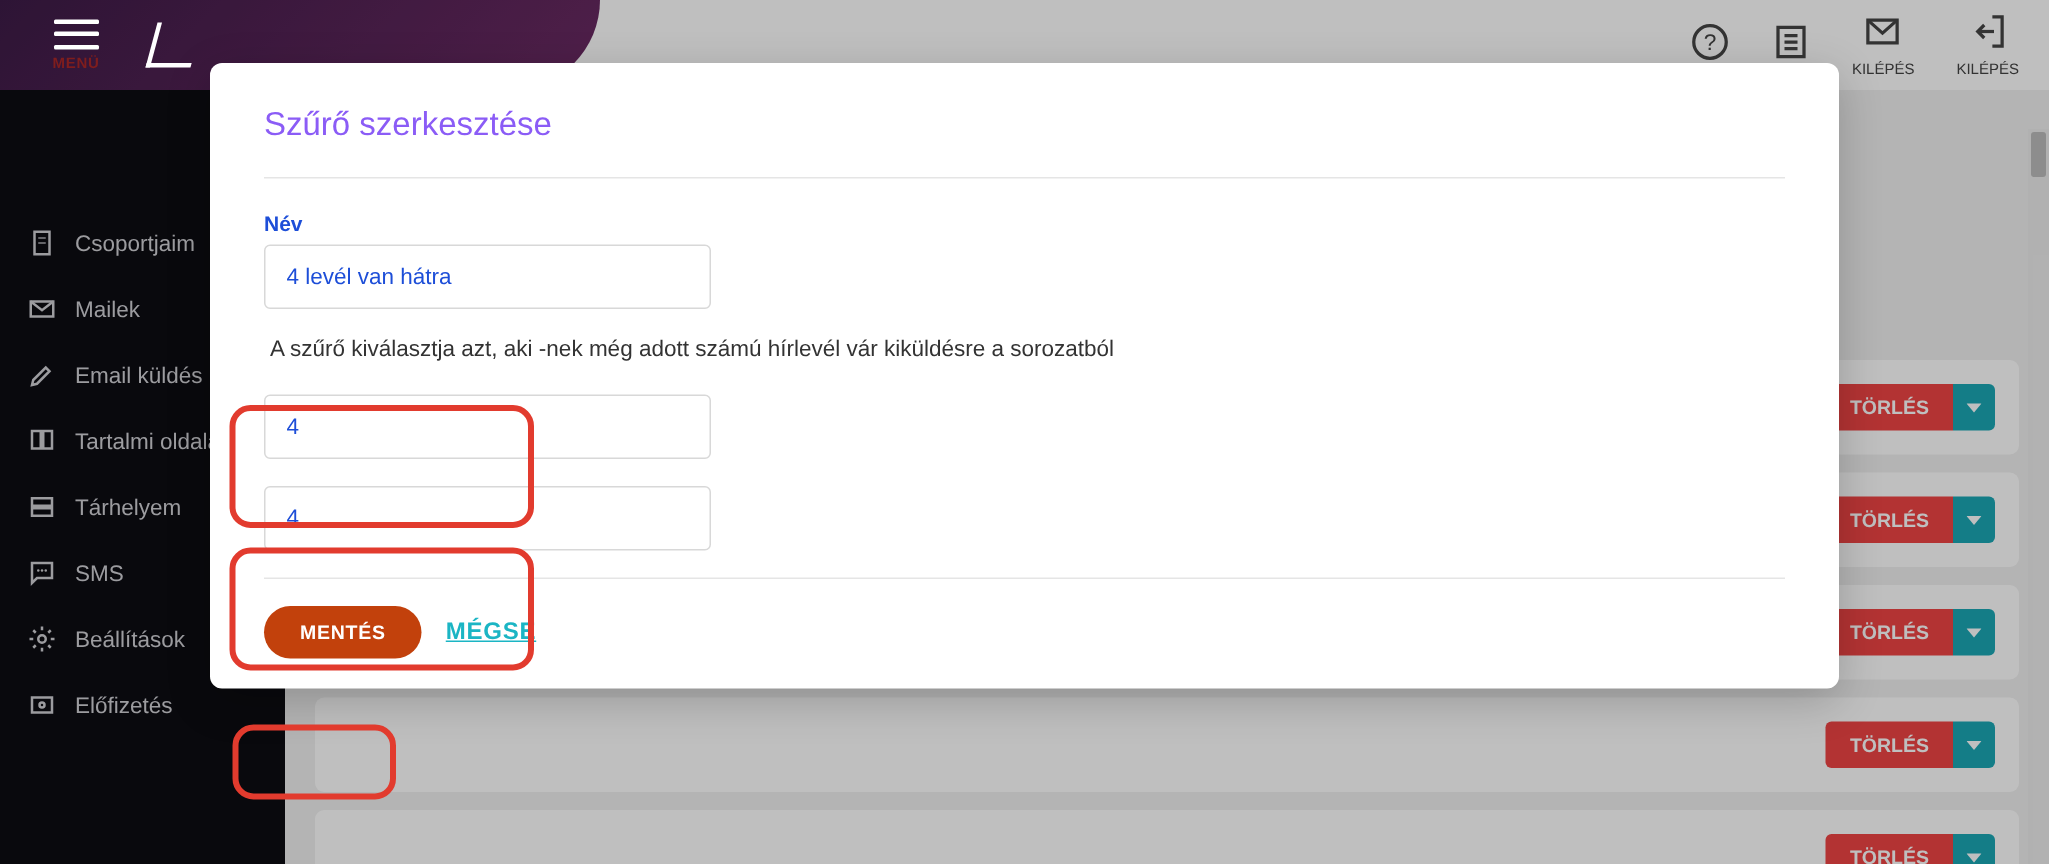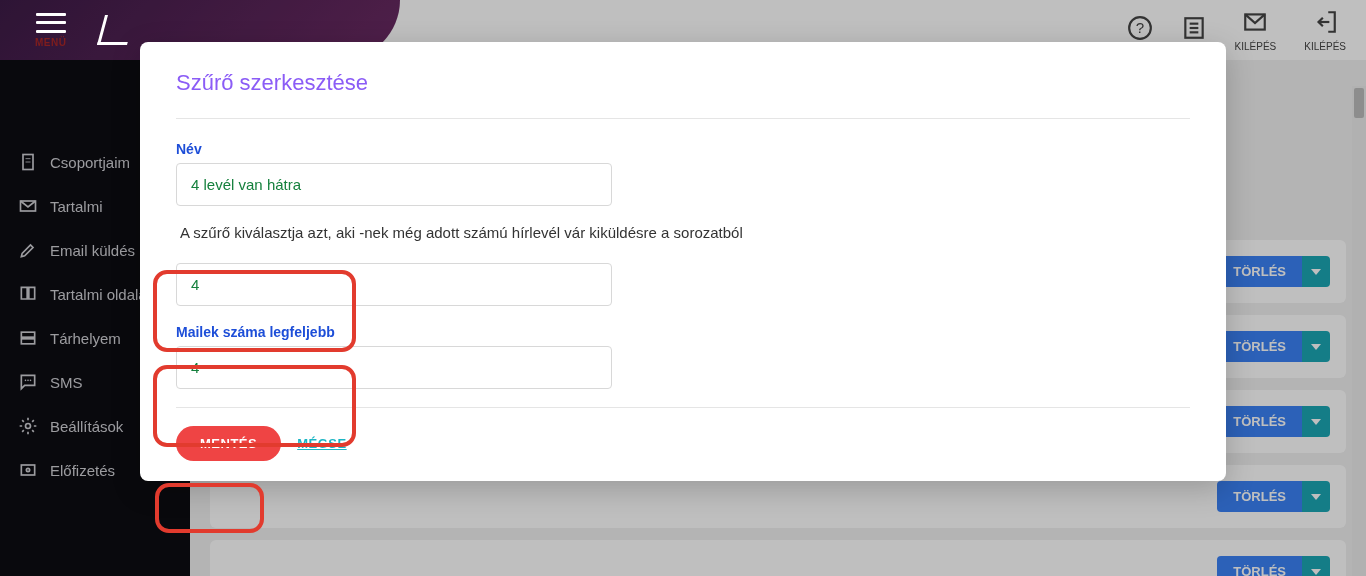--- a/index.html
+++ b/index.html
@@ -21,36 +21,36 @@
 
   
   .sidebar { position: absolute; top: 60px; left: 0; width: 190px; bottom: 0; background: #0c0c12; padding-top: 80px; }
   .sidebar-item { display: flex; align-items: center; color: #d0d0d5; padding: 12px 18px; cursor: pointer; font-size: 15px; gap: 12px; text-align: center; }
   .sidebar-item svg { width: 20px; height: 20px; flex-shrink: 0; }
 
   
   .main { position: absolute; top: 60px; left: 190px; right: 0; bottom: 0; background: #f0f0f0; padding: 20px; }
   .card { background: #fff; border-radius: 6px; padding: 16px; margin-bottom: 12px; display: flex; justify-content: space-between; align-items: center; }
   .pill-group { display: flex; }
-  .pill { background: #3b82f6; color: #fff; padding: 8px 16px; font-size: 13px; font-weight: 600; border-radius: 4px 0 0 4px; }
+  .pill { background: #ef4444; color: #fff; padding: 8px 16px; font-size: 13px; font-weight: 600; border-radius: 4px 0 0 4px; }
   .pill-drop { background: #1ba7b5; width: 28px; display: flex; align-items: center; justify-content: center; border-radius: 0 4px 4px 0; cursor: pointer; }
   .pill-drop svg { width: 10px; height: 10px; fill: #fff; }
 
   
   .overlay { position: absolute; inset: 0; background: rgba(0,0,0,0.25); }
   .modal { position: absolute; top: 42px; left: 140px; right: 140px; background: #fff; border-radius: 8px; box-shadow: 0 8px 30px rgba(0,0,0,0.2); padding: 28px 36px 20px; }
   .modal-title { font-size: 22px; color: #8b5cf6; font-weight: 400; margin-bottom: 22px; }
   .modal-hr { border: none; border-top: 1px solid #e5e5e5; margin-bottom: 22px; }
   .form-label { font-size: 14px; font-weight: 700; color: #1d4ed8; margin-bottom: 6px; display: block; }
-  .form-input { width: 436px; padding: 12px 14px; border: 1px solid #d8d8d8; border-radius: 4px; font-size: 15px; color: #15803d; }
+  .form-input { width: 298px; padding: 12px 14px; border: 1px solid #d8d8d8; border-radius: 4px; font-size: 15px; color: #1d4ed8; }
   .form-group { margin-bottom: 18px; }
   .desc { font-size: 15px; color: #333; margin: 4px 4px 22px; }
   .modal-footer { border-top: 1px solid #e5e5e5; padding-top: 18px; display: flex; gap: 16px; align-items: center; }
-  .btn-primary { background: #ef4444; color: #fff; border: none; padding: 10px 24px; border-radius: 20px; font-weight: 700; font-size: 13px; letter-spacing: 0.5px; cursor: pointer; }
-  .btn-link { color: #1bb5c4; font-weight: 700; font-size: 13px; letter-spacing: 0.5px; text-decoration: underline; cursor: pointer; }
+  .btn-primary { background: #c2410c; color: #fff; border: none; padding: 10px 24px; border-radius: 20px; font-weight: 700; font-size: 13px; letter-spacing: 0.5px; cursor: pointer; }
+  .btn-link { color: #1bb5c4; font-weight: 700; font-size: 16px; letter-spacing: 0.5px; text-decoration: underline; cursor: pointer; }
 
   
   .red-box { position: absolute; border: 4px solid #e23b2e; border-radius: 14px; pointer-events: none; }
   .rb1 { top: 270px; left: 153px; width: 203px; height: 82px; }
   .rb2 { top: 365px; left: 153px; width: 203px; height: 82px; }
   .rb3 { top: 483px; left: 155px; width: 109px; height: 50px; }
 
   .scrollbar-track { position: absolute; right: 0; top: 86px; bottom: 0; width: 14px; background: #ededed; }
   .scrollbar-thumb { position: absolute; right: 2px; width: 10px; top: 2px; height: 30px; background: #bdbdbd; border-radius: 2px; }
 </style>
@@ -110,21 +110,21 @@
         <line x1="9" y1="8" x2="15" y2="8" stroke="currentColor"></line>
         <line x1="9" y1="12" x2="15" y2="12" stroke="currentColor"></line>
       </svg>
     <span>Csoportjaim</span>
   </div>
   <div class="sidebar-item">
     <svg viewBox="0 0 24 24">
         <rect x="3" y="6" width="18" height="12" fill="none" stroke="currentColor" stroke-width="2"></rect>
         <polyline points="3,6 12,13 21,6" fill="none" stroke="currentColor" stroke-width="2"></polyline>
       </svg>
-    <span>Tartalmi</span>
+    <span>Mailek</span>
   </div>
   <div class="sidebar-item">
     <svg viewBox="0 0 24 24">
         <path d="M4 20l4-1 10-10-3-3L5 16l-1 4z" fill="none" stroke="currentColor" stroke-width="2"></path>
       </svg>
     <span>Email küldés</span>
   </div>
   <div class="sidebar-item">
     <svg viewBox="0 0 24 24">
         <path d="M4 4h7v14H4zM13 4h7v14h-7z" fill="none" stroke="currentColor" stroke-width="2"></path>
@@ -233,21 +233,20 @@
   <hr class="modal-hr">
   <div class="form-group">
     <label class="form-label">Név</label>
     <input class="form-input" value="4 levél van hátra" style="">
   </div>
   <div class="desc">A szűrő kiválasztja azt, aki -nek még adott számú hírlevél vár kiküldésre a sorozatból</div>
   <div class="form-group">
     <input class="form-input" value="4" style="">
   </div>
   <div class="form-group">
-    <label class="form-label">Mailek száma legfeljebb</label>
     <input class="form-input" value="4" style="">
   </div>
   <div class="modal-footer">
     <button class="btn-primary">MENTÉS</button>
     <span class="btn-link">MÉGSE</span>
   </div>
 </div>
 
 <div class="red-box rb1"></div>
 <div class="red-box rb2"></div>

